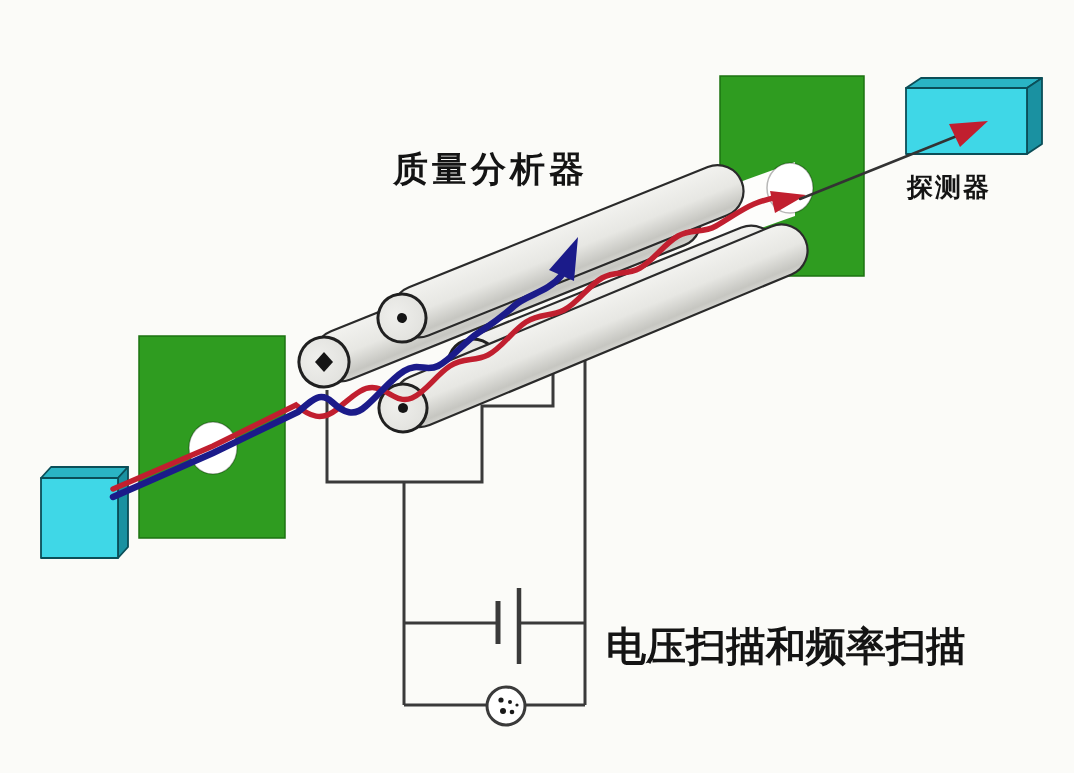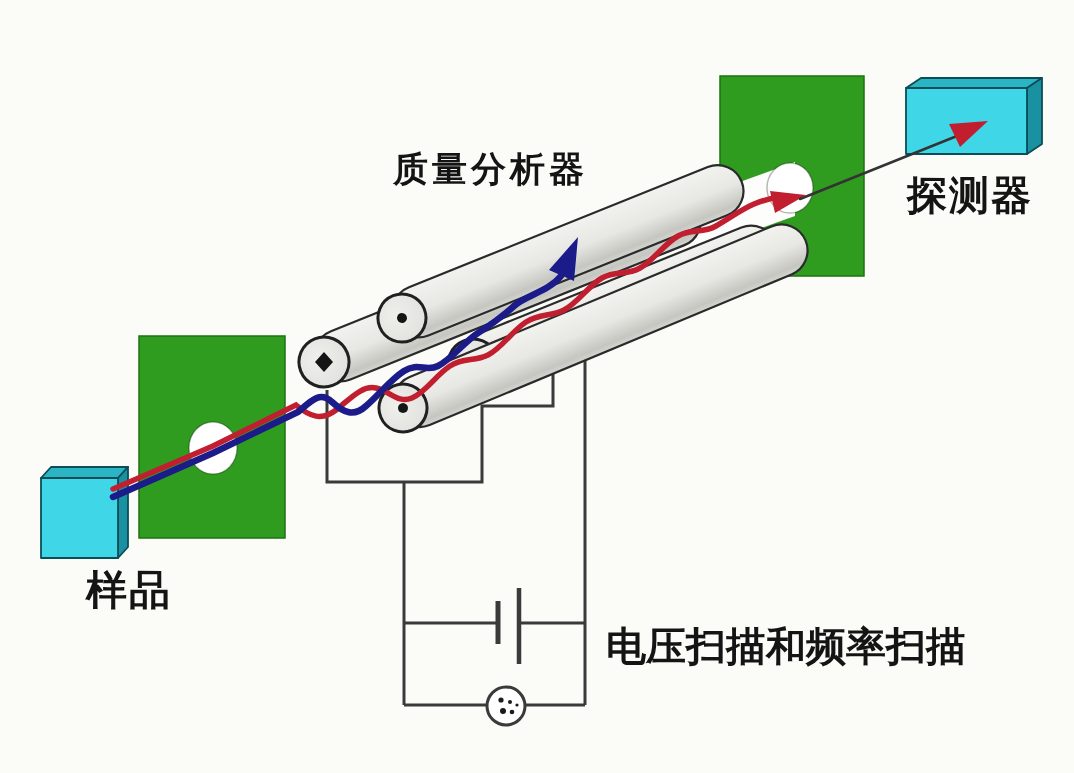--- a/index.html
+++ b/index.html
@@ -7,21 +7,21 @@
     position:relative;width:1074px;height:773px;overflow:hidden;
     background:#fbfbf8;
     font-family:"Liberation Sans","DejaVu Sans",sans-serif;
   }
   #diagram-svg{position:absolute;left:0;top:0;}
   .lbl{
     position:absolute;color:#141414;font-weight:bold;line-height:1.05;
     white-space:nowrap;user-select:none;
   }
   #lbl-mass-analyzer{left:393px;top:151px;font-size:35px;letter-spacing:4px;}
-  #lbl-detector{left:907px;top:174px;font-size:40px;letter-spacing:2px;}
+  #lbl-detector{left:907px;top:174px;font-size:26px;letter-spacing:2px;}
   #lbl-sample{left:86px;top:569px;font-size:41px;letter-spacing:2px;}
   #lbl-scan{left:606px;top:625px;font-size:40px;letter-spacing:0px;text-align:center;}
 </style>
 </head>
 <body>
 
 <div id="stage">
 
 <svg id="diagram-svg" width="1074" height="773" viewBox="0 0 1074 773">
   <defs>
@@ -140,16 +140,15 @@
 
     <polygon points="770,191 806,195 775,213" stroke="none" fill="#c11f2f"></polygon>
 
     <path d="M 800,199 L 957,136" stroke="#333333" stroke-width="2.5"></path>
     <polygon points="988,121 960,147 949,124" stroke="none" fill="#c11f2f"></polygon>
   </g>
 </svg>
 
 <div id="lbl-mass-analyzer" class="lbl">质量分析器</div>
 <div id="lbl-detector" class="lbl">探测器</div>
-<div id="lbl-sample" class="lbl">样品</div>
 <div id="lbl-scan" class="lbl">电压扫描和频率扫描</div>
 
 </div>
 
 </body></html>

